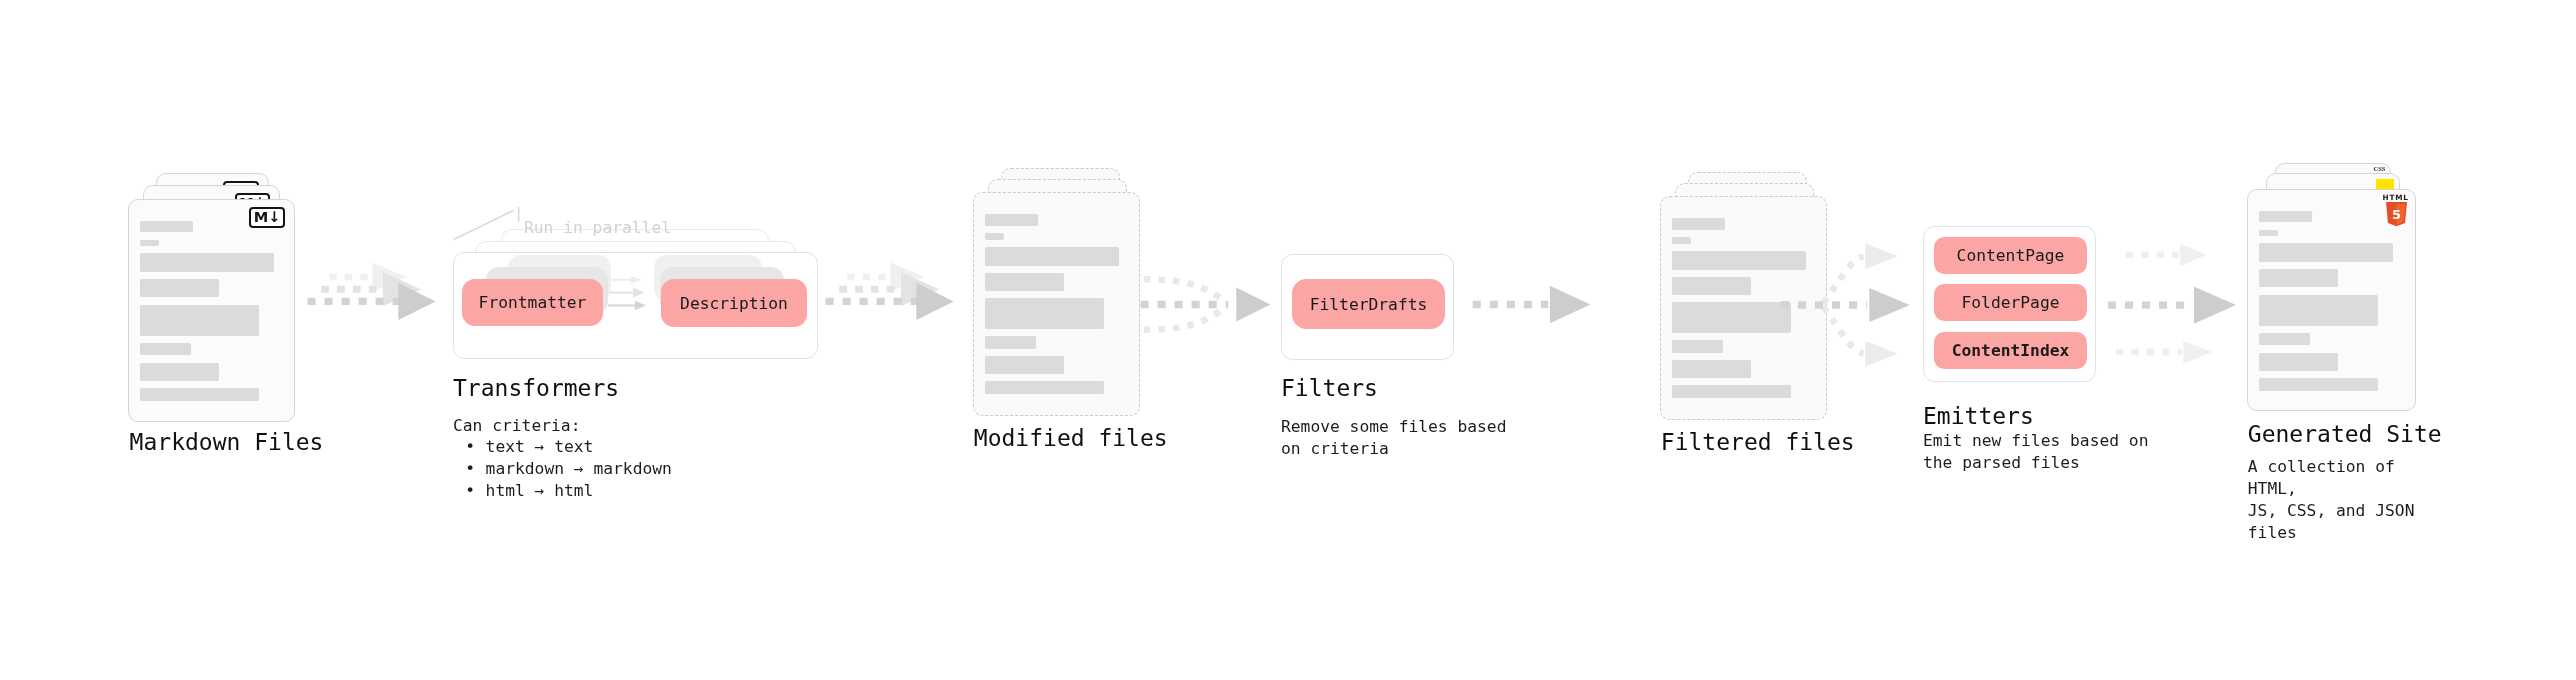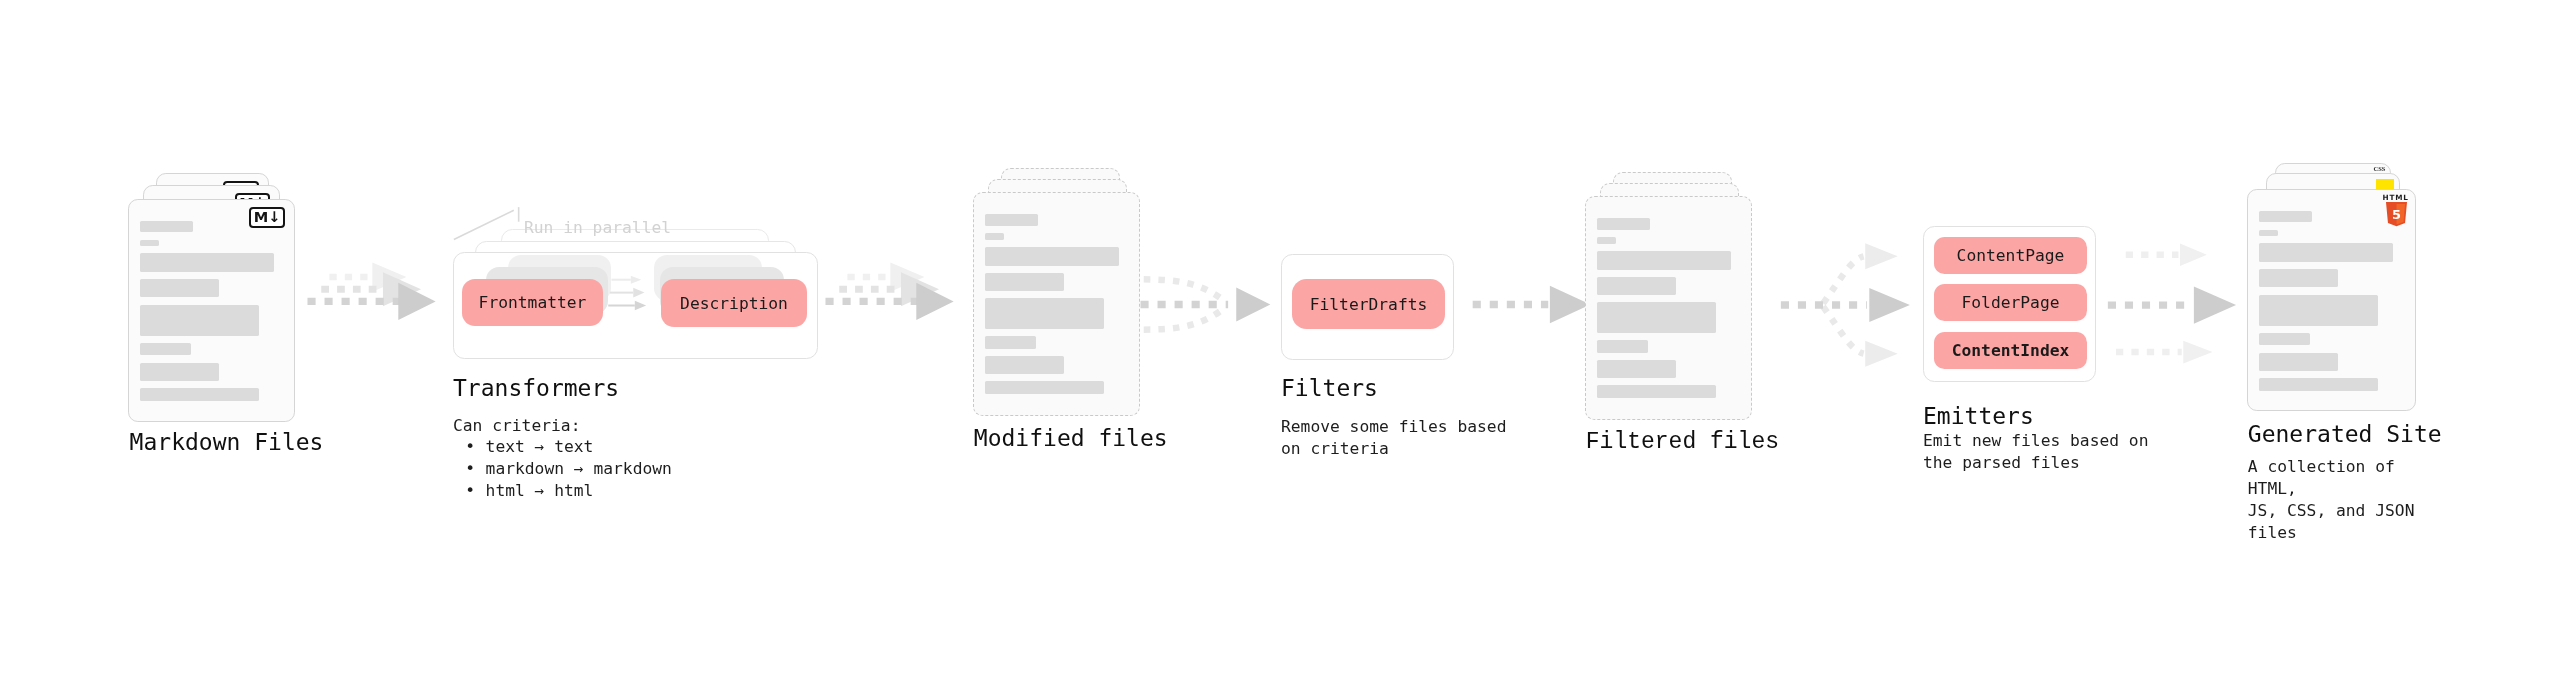--- a/index.html
+++ b/index.html
@@ -179,21 +179,21 @@
 <div class="pill" style="left:1292px;top:279px;width:153px;height:50px;border-radius:14.6px;">FilterDrafts</div>
 <div class="title" style="left:1281px;top:375px;">Filters</div>
 <div class="desc" style="left:1281px;top:416px;">Remove some files based
 on criteria</div>
 
 <svg style="left:1467px;top:272px;" width="130" height="65" viewBox="0 0 160 80">
   <line x1="7" y1="40" x2="100" y2="40" stroke="#d3d3d3" stroke-width="9" stroke-dasharray="10 11"></line>
   <polygon points="102,17 152,40 102,63" fill="#cdcdcd"></polygon>
 </svg>
 
-<div class="group" style="left:1585px;top:172px;width:171px;height:293px;font-family:Liberation Mono, monospace;">
+<div class="group" style="left:1660px;top:172px;width:171px;height:293px;">
   <div class="doc dashed" style="left:28px;top:0;width:117px;height:195px;"></div>
   <div class="doc dashed" style="left:15.4px;top:10.6px;width:137px;height:203px;"></div>
   <div class="doc dashed" style="left:0;top:24.4px;width:165px;height:222px;">
     <div class="bars">
       <div class="bar b1"></div>
         <div class="bar b2"></div>
         <div class="bar b3"></div>
         <div class="bar b4"></div>
       <div class="bar b5"></div>
         <div class="bar b6"></div>

